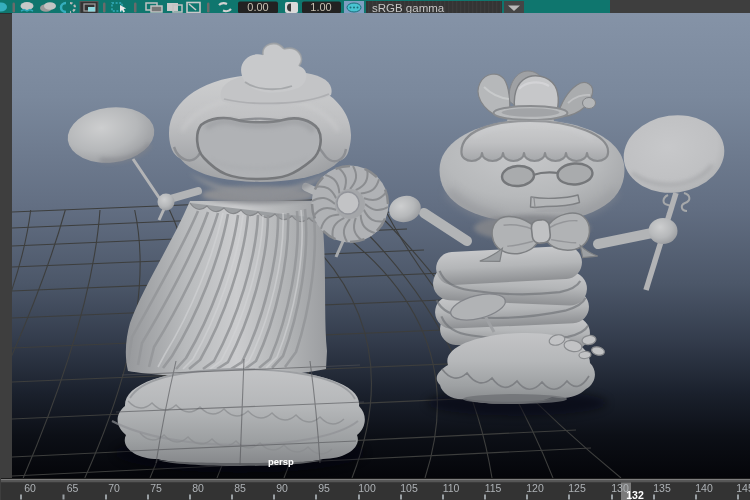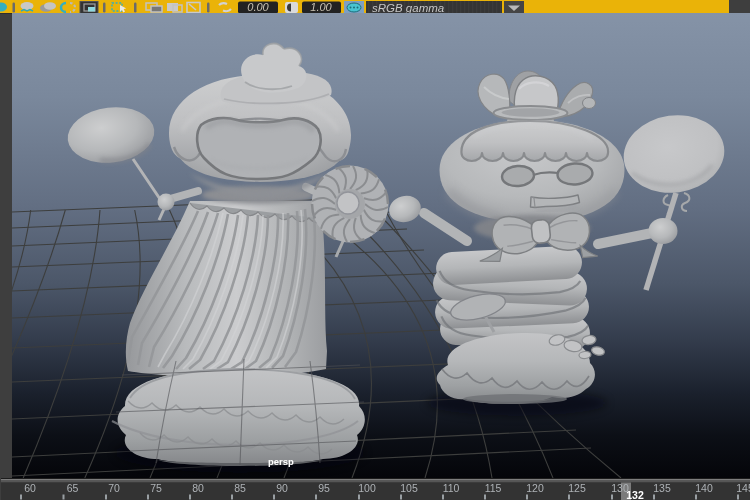--- a/index.html
+++ b/index.html
@@ -1,17 +1,17 @@
 <!DOCTYPE html>
 <html><head>
 <meta charset="utf-8">
 <style>
 html,body{margin:0;padding:0;}
 body{width:750px;height:500px;overflow:hidden;position:relative;font-family:"Liberation Sans",sans-serif;background:#3e3e3e;}
-#toolbar{position:absolute;left:0;top:0;width:729px;height:13px;background:#eab308;border-bottom:1px solid #2e2e2e;font-style:italic;}
+#toolbar{position:absolute;left:0;top:0;width:610px;height:13px;background:#0f766e;border-bottom:1px solid #2e2e2e;}
 #viewport{position:absolute;left:0;top:13px;width:750px;height:465px;background:linear-gradient(to bottom,
  rgb(133,147,167) 0%,
  rgb(122,136,156) 18%,
  rgb(98,110,130) 42%,
  rgb(76,87,105) 58%,
  rgb(52,61,77) 70%,
  rgb(26,32,44) 82%,
  rgb(12,15,22) 91%,
  rgb(4,5,9) 100%);margin-left:12px;}
 #timeline{position:absolute;left:1px;top:478px;width:750px;height:22px;background:#383838;}

